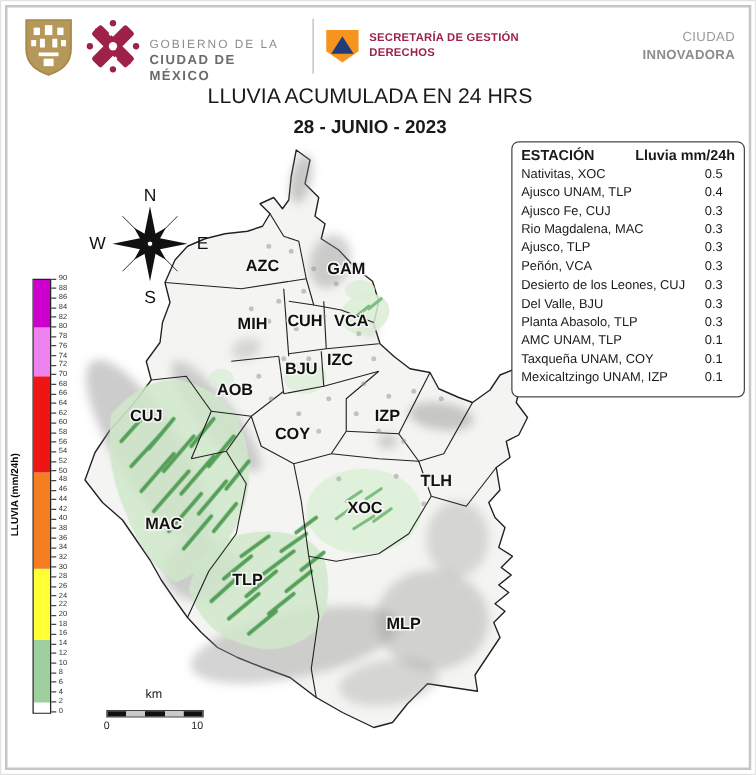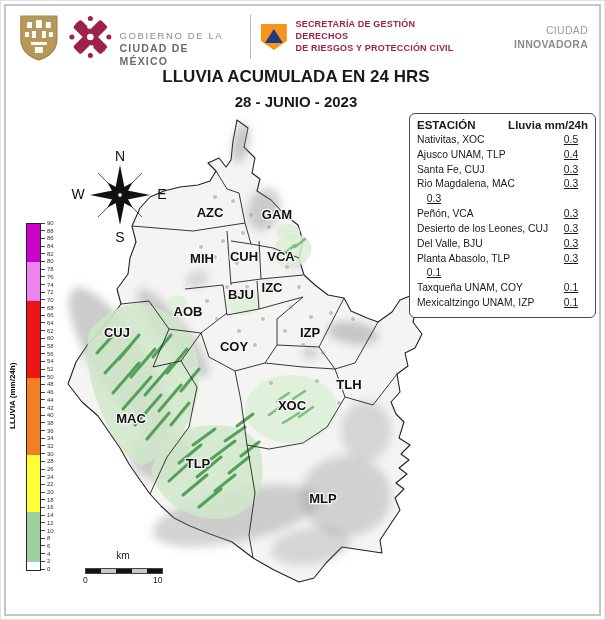--- a/index.html
+++ b/index.html
@@ -16,30 +16,30 @@
   .gov-l1{font-size:9.5px;letter-spacing:1.6px;color:#8b8c8e;}
   .gov-l2{font-size:10.5px;font-weight:bold;letter-spacing:1.2px;color:#6a6b6d;}
   .hdr-divider{width:1px;height:44px;background:#b9b9b9;margin:0 8px 0 9px;}
   .logo-pc{width:30px;height:30px;}
   .sec-text{margin-left:7px;line-height:1.3;}
   .sec-l1,.sec-l2{font-size:9px;font-weight:bold;color:#9d2148;letter-spacing:.2px;}
   .innov{margin-left:auto;text-align:right;line-height:1.35;color:#97999c;font-size:10.5px;letter-spacing:.3px;}
   .innov b{color:#8a8c8f;}
 
   
-  .title1{position:absolute;top:66px;left:0;width:590px;text-align:center;font-size:17px;font-weight:bold;}
+  .title1{position:absolute;top:66px;left:0;width:590px;text-align:center;font-size:17px;font-weight:normal;}
   .title2{position:absolute;top:92px;left:0;width:590px;text-align:center;font-size:15px;font-weight:bold;}
 
   
   .panel{position:absolute;left:408px;top:112px;width:187px;box-sizing:border-box;
          background:#fff;border:1.5px solid #4a4a4a;border-radius:6px;padding:5px 7px 6px 7px;}
   .panel-head{display:flex;justify-content:space-between;font-weight:bold;font-size:11.5px;padding-bottom:2px;}
   .trow{display:flex;align-items:flex-end;font-size:10.3px;line-height:1.44;}
   .trow .st{flex:1 1 auto;white-space:nowrap;}
-  .trow .vl{flex:0 0 34px;text-align:center;text-decoration:underline;}
+  .trow .vl{flex:0 0 34px;text-align:center;}
 
   
   .compass{position:absolute;left:68px;top:146px;width:104px;height:100px;}
 
   
   .cbar-label{position:absolute;left:4px;top:222px;height:346px;width:14px;display:flex;align-items:center;justify-content:center;
               writing-mode:vertical-rl;transform:rotate(180deg);font-size:8px;font-weight:bold;color:#000;}
   .cbar{position:absolute;left:25px;top:222px;width:13px;height:346px;border:1px solid #222;background:#fff;}
   .cseg{position:absolute;left:0;width:100%;}
   .ctick{position:absolute;left:15px;width:4px;height:1px;background:#444;}
@@ -99,21 +99,20 @@
       <div class="gov-l1">GOBIERNO DE LA</div>
       <div class="gov-l2">CIUDAD DE MÉXICO</div>
     </div>
     <div class="hdr-divider"></div>
     <svg class="logo-pc" viewBox="0 0 30 30">
       <path d="M2 2 h26 v17 L15 28 L2 19 Z" fill="#f7941d"></path>
       <path d="M15 7 L24 21 H6 Z" fill="#1f3d7c"></path>
     </svg>
     <div class="sec-text">
       <div class="sec-l1">SECRETARÍA DE GESTIÓN DERECHOS</div>
-      <div class="sec-l2">DE RIESGOS Y PROTECCIÓN CIVIL</div>
     </div>
     <div class="innov">
       <div><span>CIUDAD </span><b>INNOVADORA</b></div>
     </div>
   </div>
 
   <div class="title1">LLUVIA ACUMULADA EN 24 HRS</div>
   <div class="title2">28 - JUNIO - 2023</div>
 
   <svg class="mapsvg" width="380" height="485" viewBox="50 110 380 485">
@@ -407,47 +406,49 @@
     <div id="station-rows">
         <div class="trow">
           <span class="st">Nativitas, XOC</span>
           <span class="vl">0.5</span>
         </div>
         <div class="trow">
           <span class="st">Ajusco UNAM, TLP</span>
           <span class="vl">0.4</span>
         </div>
         <div class="trow">
-          <span class="st">Santa Fe, CUJ</span>
+          <span class="st">Ajusco Fe, CUJ</span>
           <span class="vl">0.3</span>
         </div>
         <div class="trow">
           <span class="st">Rio Magdalena, MAC</span>
           <span class="vl">0.3</span>
         </div>
         <div class="trow">
+          <span class="st">Ajusco, TLP</span>
           <span class="vl">0.3</span>
         </div>
         <div class="trow">
           <span class="st">Peñón, VCA</span>
           <span class="vl">0.3</span>
         </div>
         <div class="trow">
           <span class="st">Desierto de los Leones, CUJ</span>
           <span class="vl">0.3</span>
         </div>
         <div class="trow">
           <span class="st">Del Valle, BJU</span>
           <span class="vl">0.3</span>
         </div>
         <div class="trow">
           <span class="st">Planta Abasolo, TLP</span>
           <span class="vl">0.3</span>
         </div>
         <div class="trow">
+          <span class="st">AMC UNAM, TLP</span>
           <span class="vl">0.1</span>
         </div>
         <div class="trow">
           <span class="st">Taxqueña UNAM, COY</span>
           <span class="vl">0.1</span>
         </div>
         <div class="trow">
           <span class="st">Mexicaltzingo UNAM, IZP</span>
           <span class="vl">0.1</span>
         </div>

